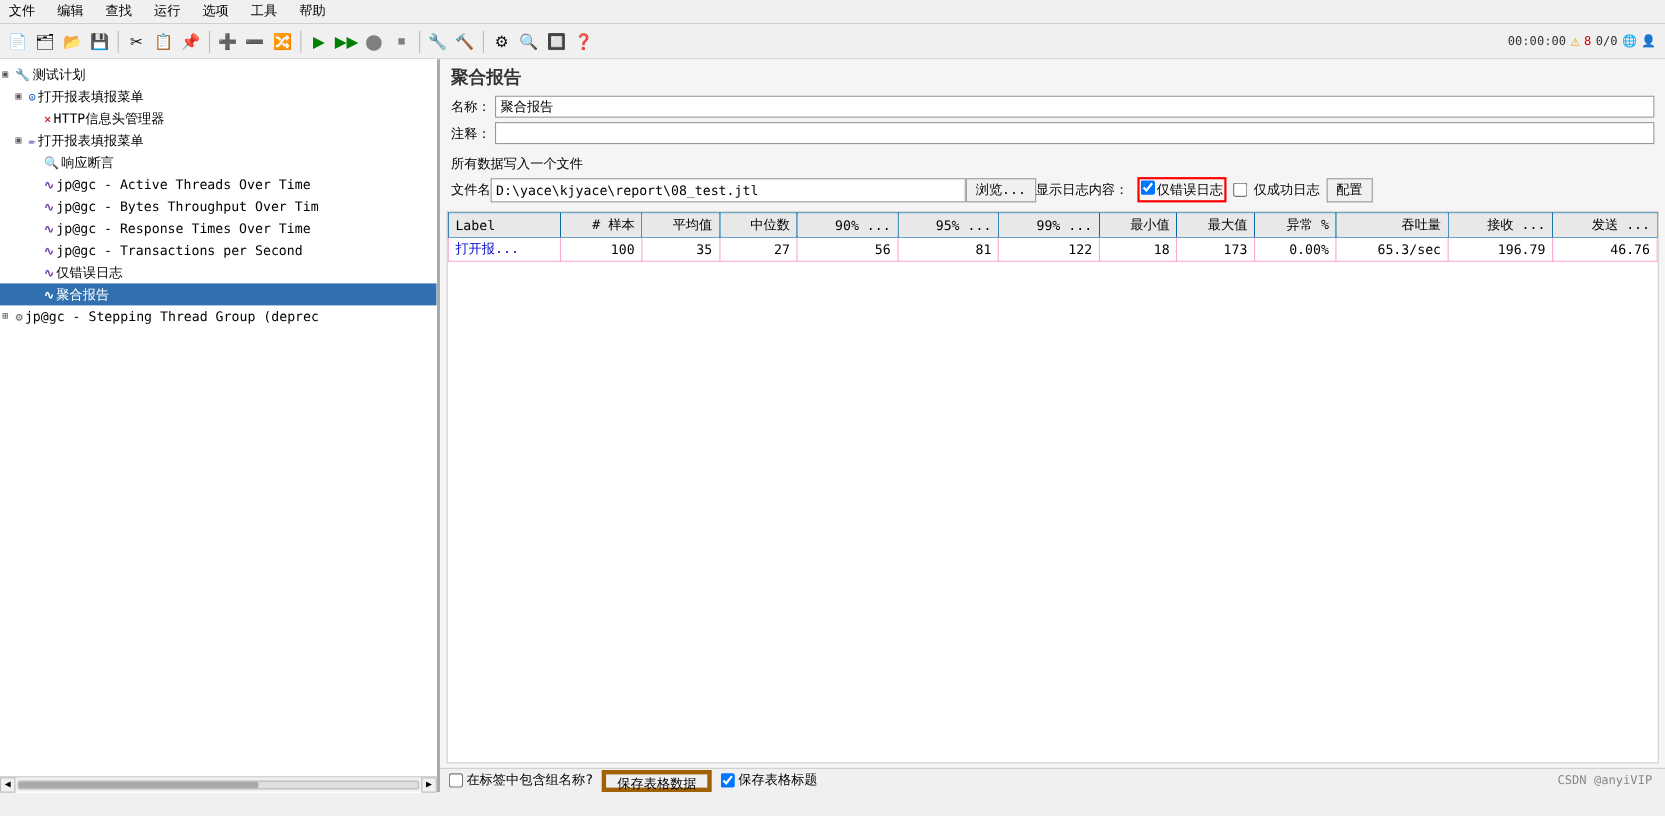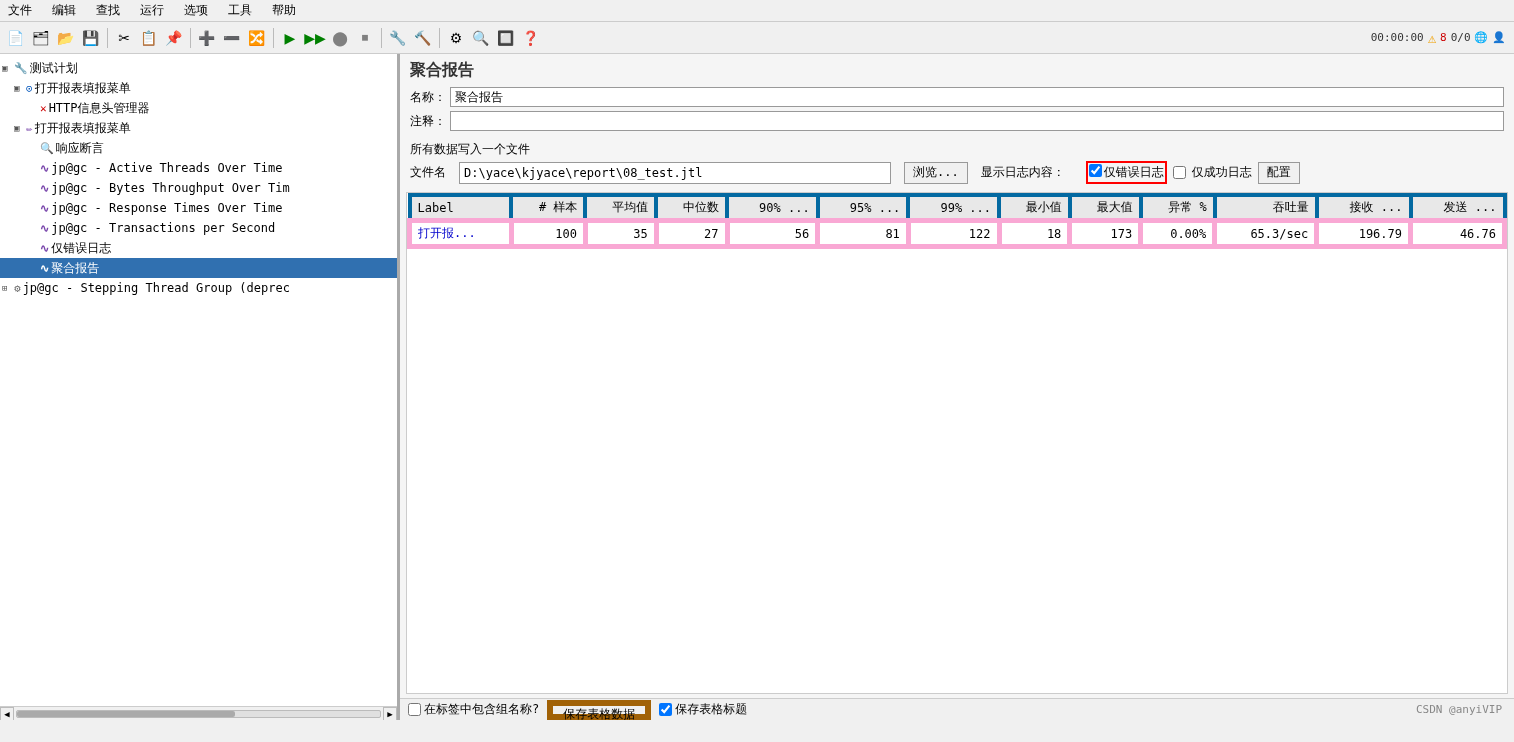--- a/index.html
+++ b/index.html
@@ -192,21 +192,21 @@
       background: #f5f5f5;
       padding: 2px 10px 4px 10px;
     }
     .file-section-title {
       font-size: 12px;
       margin-bottom: 3px;
     }
     .file-row {
       display: flex;
       align-items: center;
-      gap: 13px;
+      gap: 0;
       flex-wrap: wrap;
     }
     .file-label { font-size: 12px; }
     .file-input {
       width: 432px;
       height: 22px;
       border: 1px solid #999;
       background: #fff;
       font-size: 12px;
       padding: 0 4px;
@@ -261,31 +261,31 @@
       background: #fff;
       border: 1px solid #ccc;
     }
     table {
       width: 100%;
       border-collapse: collapse;
       font-size: 12px;
     }
     th {
       background: #e8e8e8;
-      border: 4px solid #0369a1;
+      border: 1px solid #0369a1;
       padding: 2px 6px;
       text-align: right;
       font-weight: normal;
       white-space: nowrap;
       position: sticky;
       top: 0;
     }
     th:first-child { text-align: left; }
     td {
-      border: 5px solid #f9a8d4;
+      border: 1px solid #f9a8d4;
       padding: 2px 6px;
       text-align: right;
       white-space: nowrap;
     }
     td:first-child { text-align: left; color: #0000cc; }
     tr:nth-child(even) { background: #f8f8f8; }
 
     
     .bottom-bar {
       height: 22px;
@@ -300,21 +300,21 @@
       font-size: 12px;
       display: flex;
       align-items: center;
       gap: 3px;
       cursor: pointer;
     }
     .bottom-bar-spacer { flex: 1; }
     .bottom-btn {
       height: 20px;
       padding: 0 10px;
-      border: 6px solid #a16207;
+      border: 4px solid #a16207;
       background: #f0f0f0;
       cursor: pointer;
       font-size: 12px;
       font-family: inherit;
     }
     .watermark {
       font-size: 11px;
       color: #888;
       margin-right: 4px;
     }

